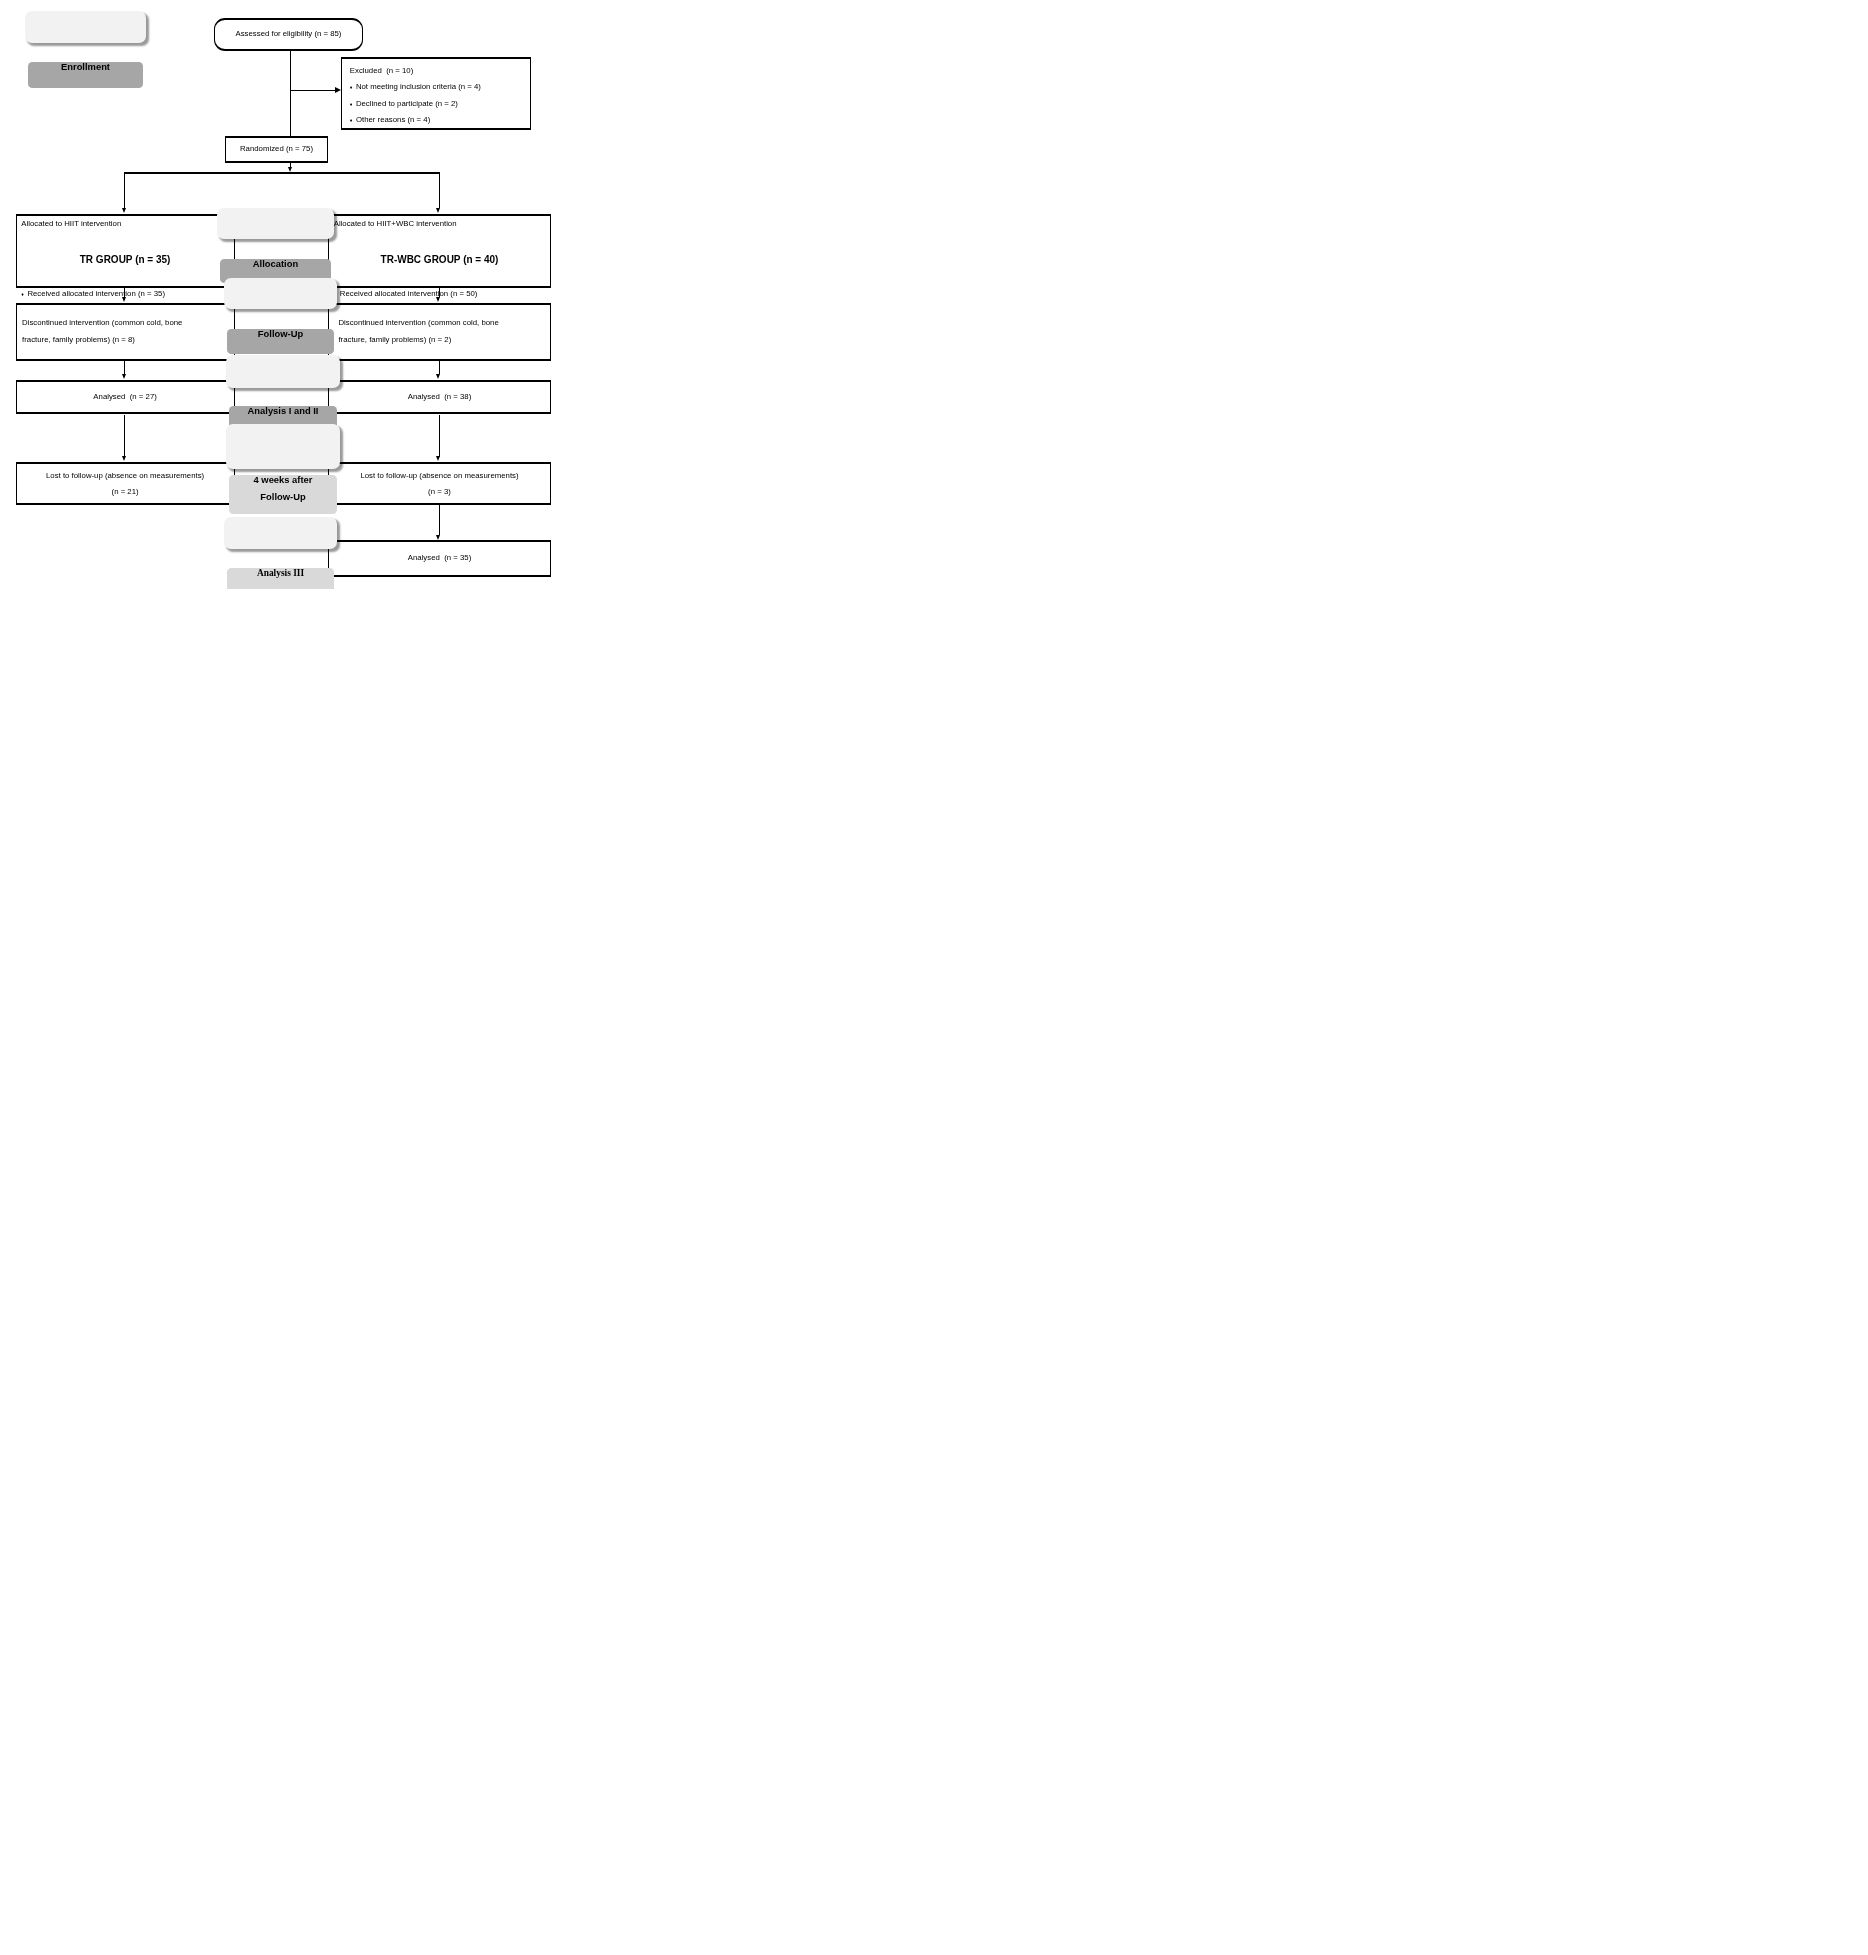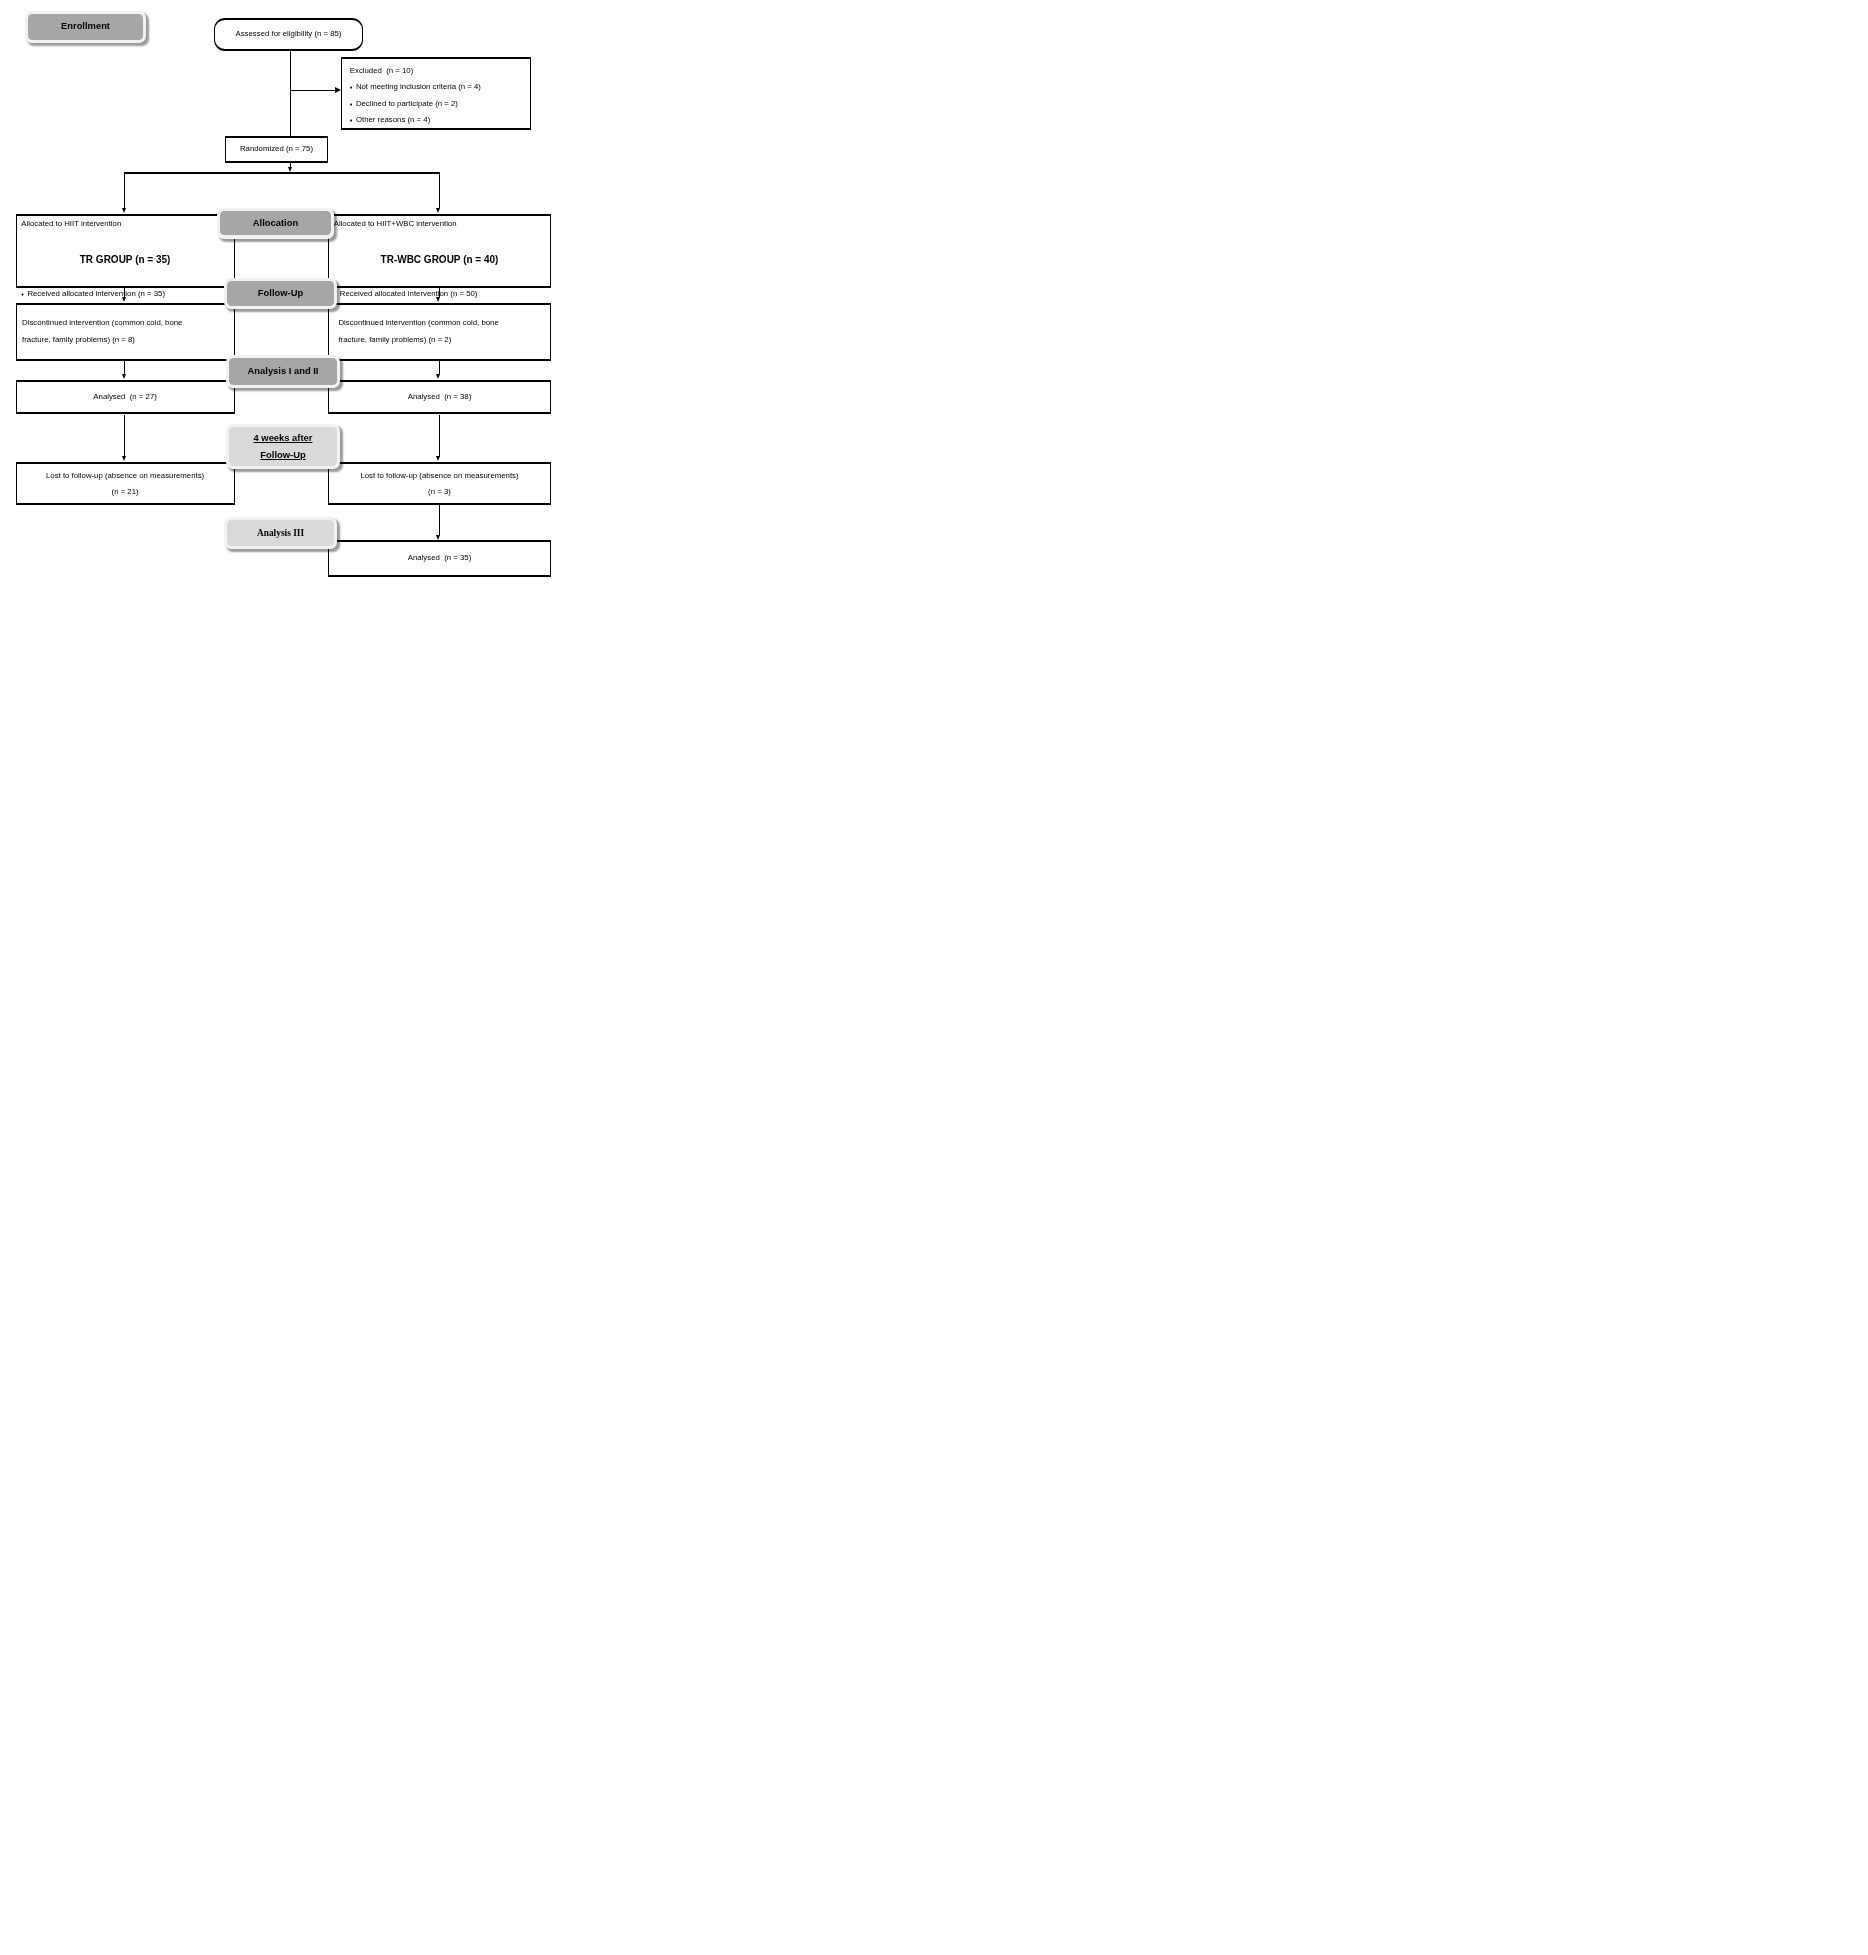--- a/index.html
+++ b/index.html
@@ -9,25 +9,25 @@
   
   .box{position:absolute;border:2px solid #000;border-left-width:1.6px;border-right-width:1.6px;
        background:#fff;box-sizing:border-box;display:flex;flex-direction:column;
        justify-content:center;font-size:7.8px;line-height:1.35;z-index:2;}
   .center-text{align-items:center;text-align:center;}
 
   
   .glabel{position:absolute;background:#f2f2f2;border-radius:7px;padding:3.1px;box-sizing:border-box;
           box-shadow:2.3px 2.7px 2px rgba(0,0,0,0.40);z-index:3;}
   .glabel .inner{width:100%;height:100%;border-radius:4.3px;display:flex;flex-direction:column;
-          align-items:center;justify-content:center;font-weight:bold;font-size:9.4px;line-height:1.15;
-          box-sizing:border-box;text-align:center;}
+          align-items:center;justify-content:flex-start;font-weight:bold;font-size:9.4px;line-height:1.15;
+          box-sizing:border-box;text-align:center;margin-top:48px;}
   .glabel.dark .inner{background:#a6a6a6;}
   .glabel.light .inner{background:#d9d9d9;}
-  #label-weeks4 .inner{row-gap:6.3px;text-decoration:underline;}
+  #label-weeks4 .inner{row-gap:6.3px;}
 
   
   .line{position:absolute;background:#000;z-index:1;}
   .ah-d{position:absolute;width:0;height:0;border-left:2.7px solid transparent;
         border-right:2.7px solid transparent;border-top:5.9px solid #000;z-index:1;}
   .ah-r{position:absolute;width:0;height:0;border-top:3.1px solid transparent;
         border-bottom:3.1px solid transparent;border-left:6.3px solid #000;z-index:1;}
 
   .dm{font-size:5.1px;margin-right:3.5px;}
   .alloc{justify-content:space-evenly;padding:3.1px 4.7px;gap:23px;}

